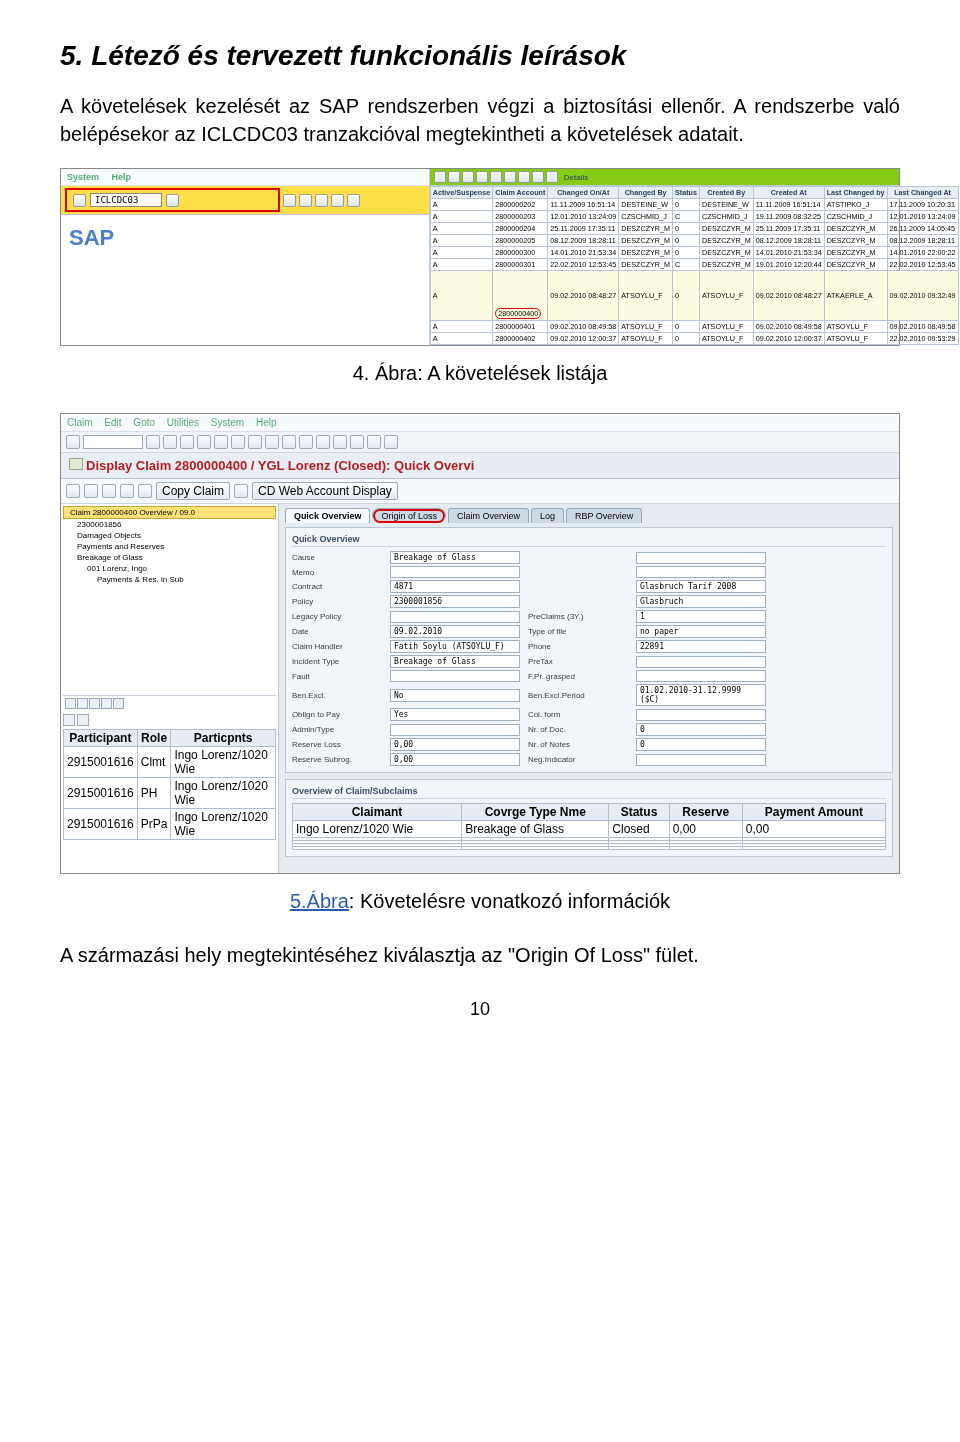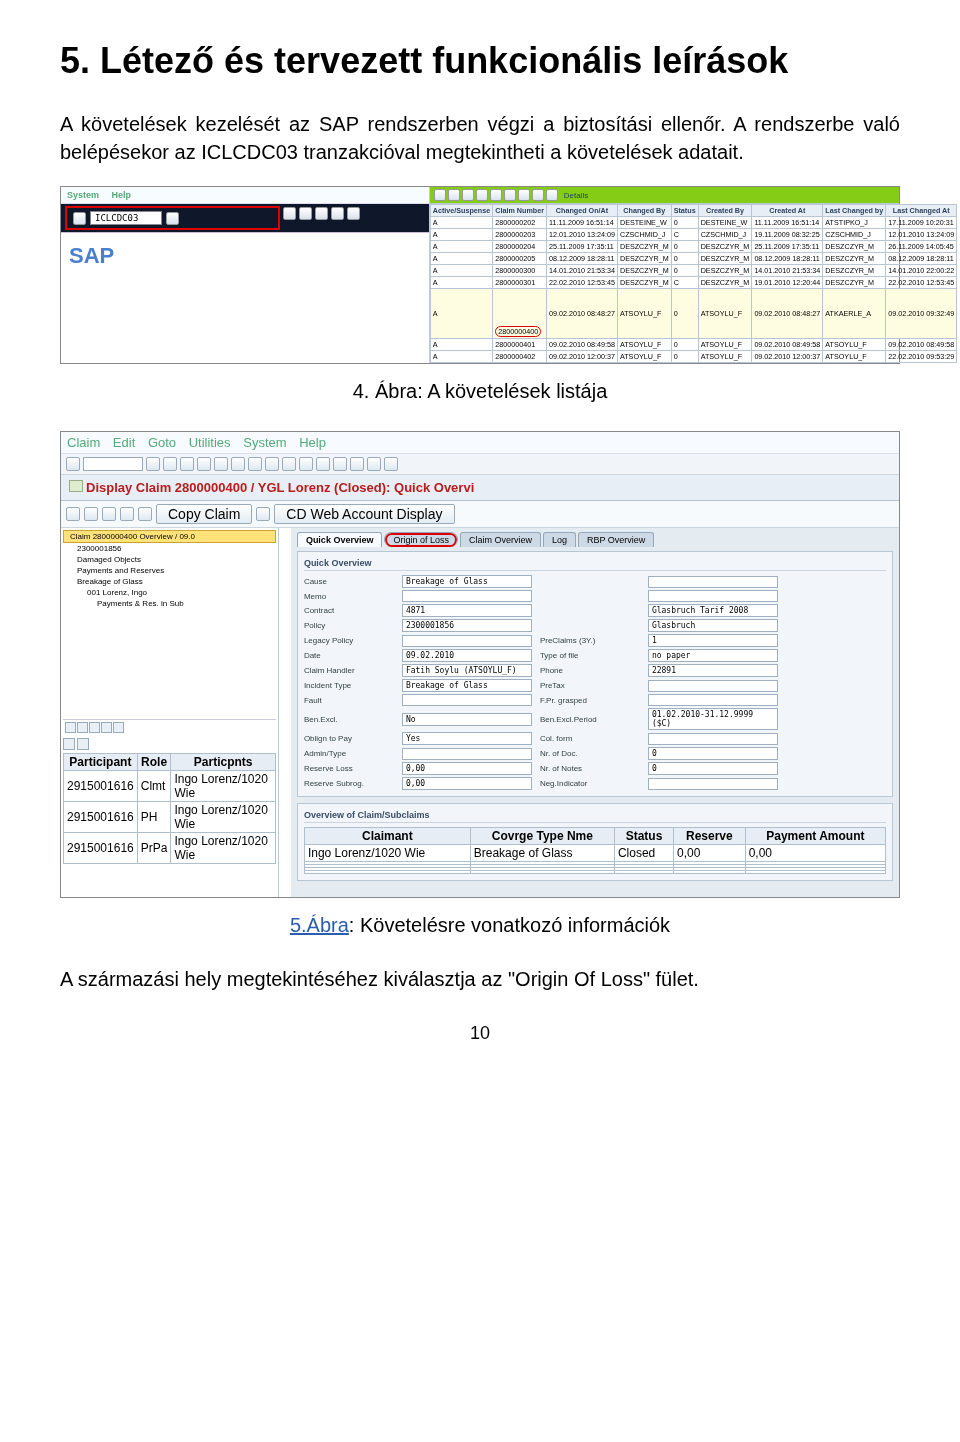--- a/index.html
+++ b/index.html
@@ -4,21 +4,21 @@
 <style>
   * { box-sizing: border-box; margin: 0; padding: 0; }
   body {
     font-family: Arial, Helvetica, sans-serif;
     background: #fff;
     width: 960px;
     margin: 0 auto;
     padding: 40px 60px;
     color: #000;
   }
-  h1 { font-size: 36px; font-weight: bold; margin-bottom: 28px; }
+  h1 { font-size: 28px; font-weight: bold; margin-bottom: 20px; font-style: italic; }
   p.body { font-size: 20px; line-height: 1.4; text-align: justify; margin-bottom: 20px; }
   .figcap { text-align: center; font-size: 20px; margin: 16px 0 28px; }
   .figcap .lbl { color: #000; }
   .figcap .lbl2 { color: #2a5db0; text-decoration: underline; }
   .sap1 { border: 1px solid #888; font-size: 8px; background:#fff; margin-bottom:4px; }
   .sap1 .row { display:flex; align-items:stretch; }
   .sap1 .left { width:44%; border-right:1px solid #c3cdd9; }
   .sap1 .right { width:56%; }
   .sap1 .menubar { padding:3px 6px; color:#5b6; background:#f7fcff; border-bottom:1px solid #dde; font-size:9px; color:#647; }
   .sap1 .menubar span { color:#5a7; margin-right:10px; font-weight:bold;}
@@ -30,28 +30,28 @@
   .sap1 th, .sap1 td { border:1px solid #b7c5d6; padding:1px 2px; white-space:nowrap; overflow:hidden; }
   .sap1 th { background:#e8eef5; color:#2a3f5f; }
   .sap1 tr.hl td { background:#fffde1; }
   .sap1 .redcell { display:inline-block; border:1.5px solid #d00; border-radius:6px; padding:0 2px;margin-top:36px; }
   .sap1 .tools { display:flex; gap:2px; padding:2px 4px; background:#84cc16; border-bottom:1px solid #bcc; align-items:center;}
   .sap1 .tools .tbtn{ width:12px;height:12px;}
   .sap1 .tools .lab { font-size:8px; margin-left:4px; color:#246; }
 
   
   .sap2 { border:1px solid #888; font-size:8.5px; background:#fff; margin-bottom:4px;}
-  .sap2 .menubar { padding:3px 6px; background:#f7fbff; border-bottom:1px solid #dde; font-size:13px; color:#668; }
+  .sap2 .menubar { padding:3px 6px; background:#f7fbff; border-bottom:1px solid #dde; font-size:10px; color:#668; }
   .sap2 .menubar span{ color:#5a7; margin-right:9px;}
   .sap2 .iconbar { display:flex; gap:3px; padding:3px 5px; border-bottom:1px solid #cbd6e1; background:#f1f5f9; align-items:center;}
   .sap2 .ibtn { width:14px;height:14px;border:1px solid #9ab;background:linear-gradient(#fff,#dde8f1);border-radius:2px;}
   .sap2 .title { background:#e7eef5; padding:5px 8px; font-weight:bold; font-size:13px; color:#b91c1c; border-bottom:1px solid #b4c2d1;}
   .sap2 .subbar { display:flex; align-items:center; gap:4px; padding:3px 5px; background:#f6fafd; border-bottom:1px solid #cbd6e1;}
-  .sap2 .btntxt { border:1px solid #9ab; background:linear-gradient(#fff,#e3ecf3); padding:1px 11px; border-radius:2px; font-size:14px;}
-  .sap2 .main { display:flex;gap:12px; }
+  .sap2 .btntxt { border:1px solid #9ab; background:linear-gradient(#fff,#e3ecf3); padding:1px 5px; border-radius:2px; font-size:12px;}
+  .sap2 .main { display:flex; }
   .sap2 .tree { width:26%; border-right:1px solid #bcc; background:#fff; padding:2px; font-size:8px; }
   .sap2 .tree .node { padding:1px 0 1px 6px; white-space:nowrap; overflow:hidden; text-overflow:ellipsis;}
   .sap2 .tree .hly { background:#ffe37a; border:1px solid #caa433;}
   .sap2 .tree .ind1{padding-left:14px;}
   .sap2 .tree .ind2{padding-left:24px;}
   .sap2 .tree .ind3{padding-left:34px;}
   .sap2 .panel { flex:1; background:#e4ebf1; padding:4px 6px 10px;}
   .sap2 .tabs { display:flex; gap:2px; margin-bottom:4px;}
   .sap2 .tab { background:#cdd9e4; border:1px solid #95a8ba; border-bottom:none; padding:2px 8px; font-size:9px; border-radius:3px 3px 0 0;}
   .sap2 .tab.act { background:#f7fafe; font-weight:bold;}
@@ -79,21 +79,21 @@
 
 <p class="body">A követelések kezelését az SAP rendszerben végzi a biztosítási ellenőr. A rendszerbe való belépésekor az ICLCDC03 tranzakcióval megtekintheti a követelések adatait.</p>
 
 <div class="sap1">
   <div class="row">
     <div class="left">
       <div class="menubar">
         <span>System</span>
         <span>Help</span>
       </div>
-      <div style="padding:3px 5px;display:flex;align-items:flex-start;gap:3px;background:#0f172a;border-bottom:1px solid #cbd;">
+      <div style="padding:3px 5px;display:flex;align-items:center;gap:3px;background:#fde047;border-bottom:1px solid #cbd;">
         <div class="redbox">
           <span class="tbtn"></span>
           <span class="tcode">ICLCDC03</span>
           <span class="tbtn"></span>
         </div>
         <span class="tbtn"></span>
         <span class="tbtn"></span>
         <span class="tbtn"></span>
         <span class="tbtn"></span>
         <span class="tbtn"></span>
@@ -110,21 +110,21 @@
         <span class="tbtn"></span>
         <span class="tbtn"></span>
         <span class="tbtn"></span>
         <span class="tbtn"></span>
         <span class="lab">Details</span>
       </div>
       <table>
         <thead>
             <tr id="sap1-head">
               <th>Active/Suspense</th>
-              <th>Claim Number</th>
+              <th>Claim Account</th>
               <th>Changed On/At</th>
               <th>Changed By</th>
               <th>Status</th>
               <th>Created By</th>
               <th>Created At</th>
               <th>Last Changed by</th>
               <th>Last Changed At</th>
             </tr>
           </thead>
         <tbody id="sap1-body">

